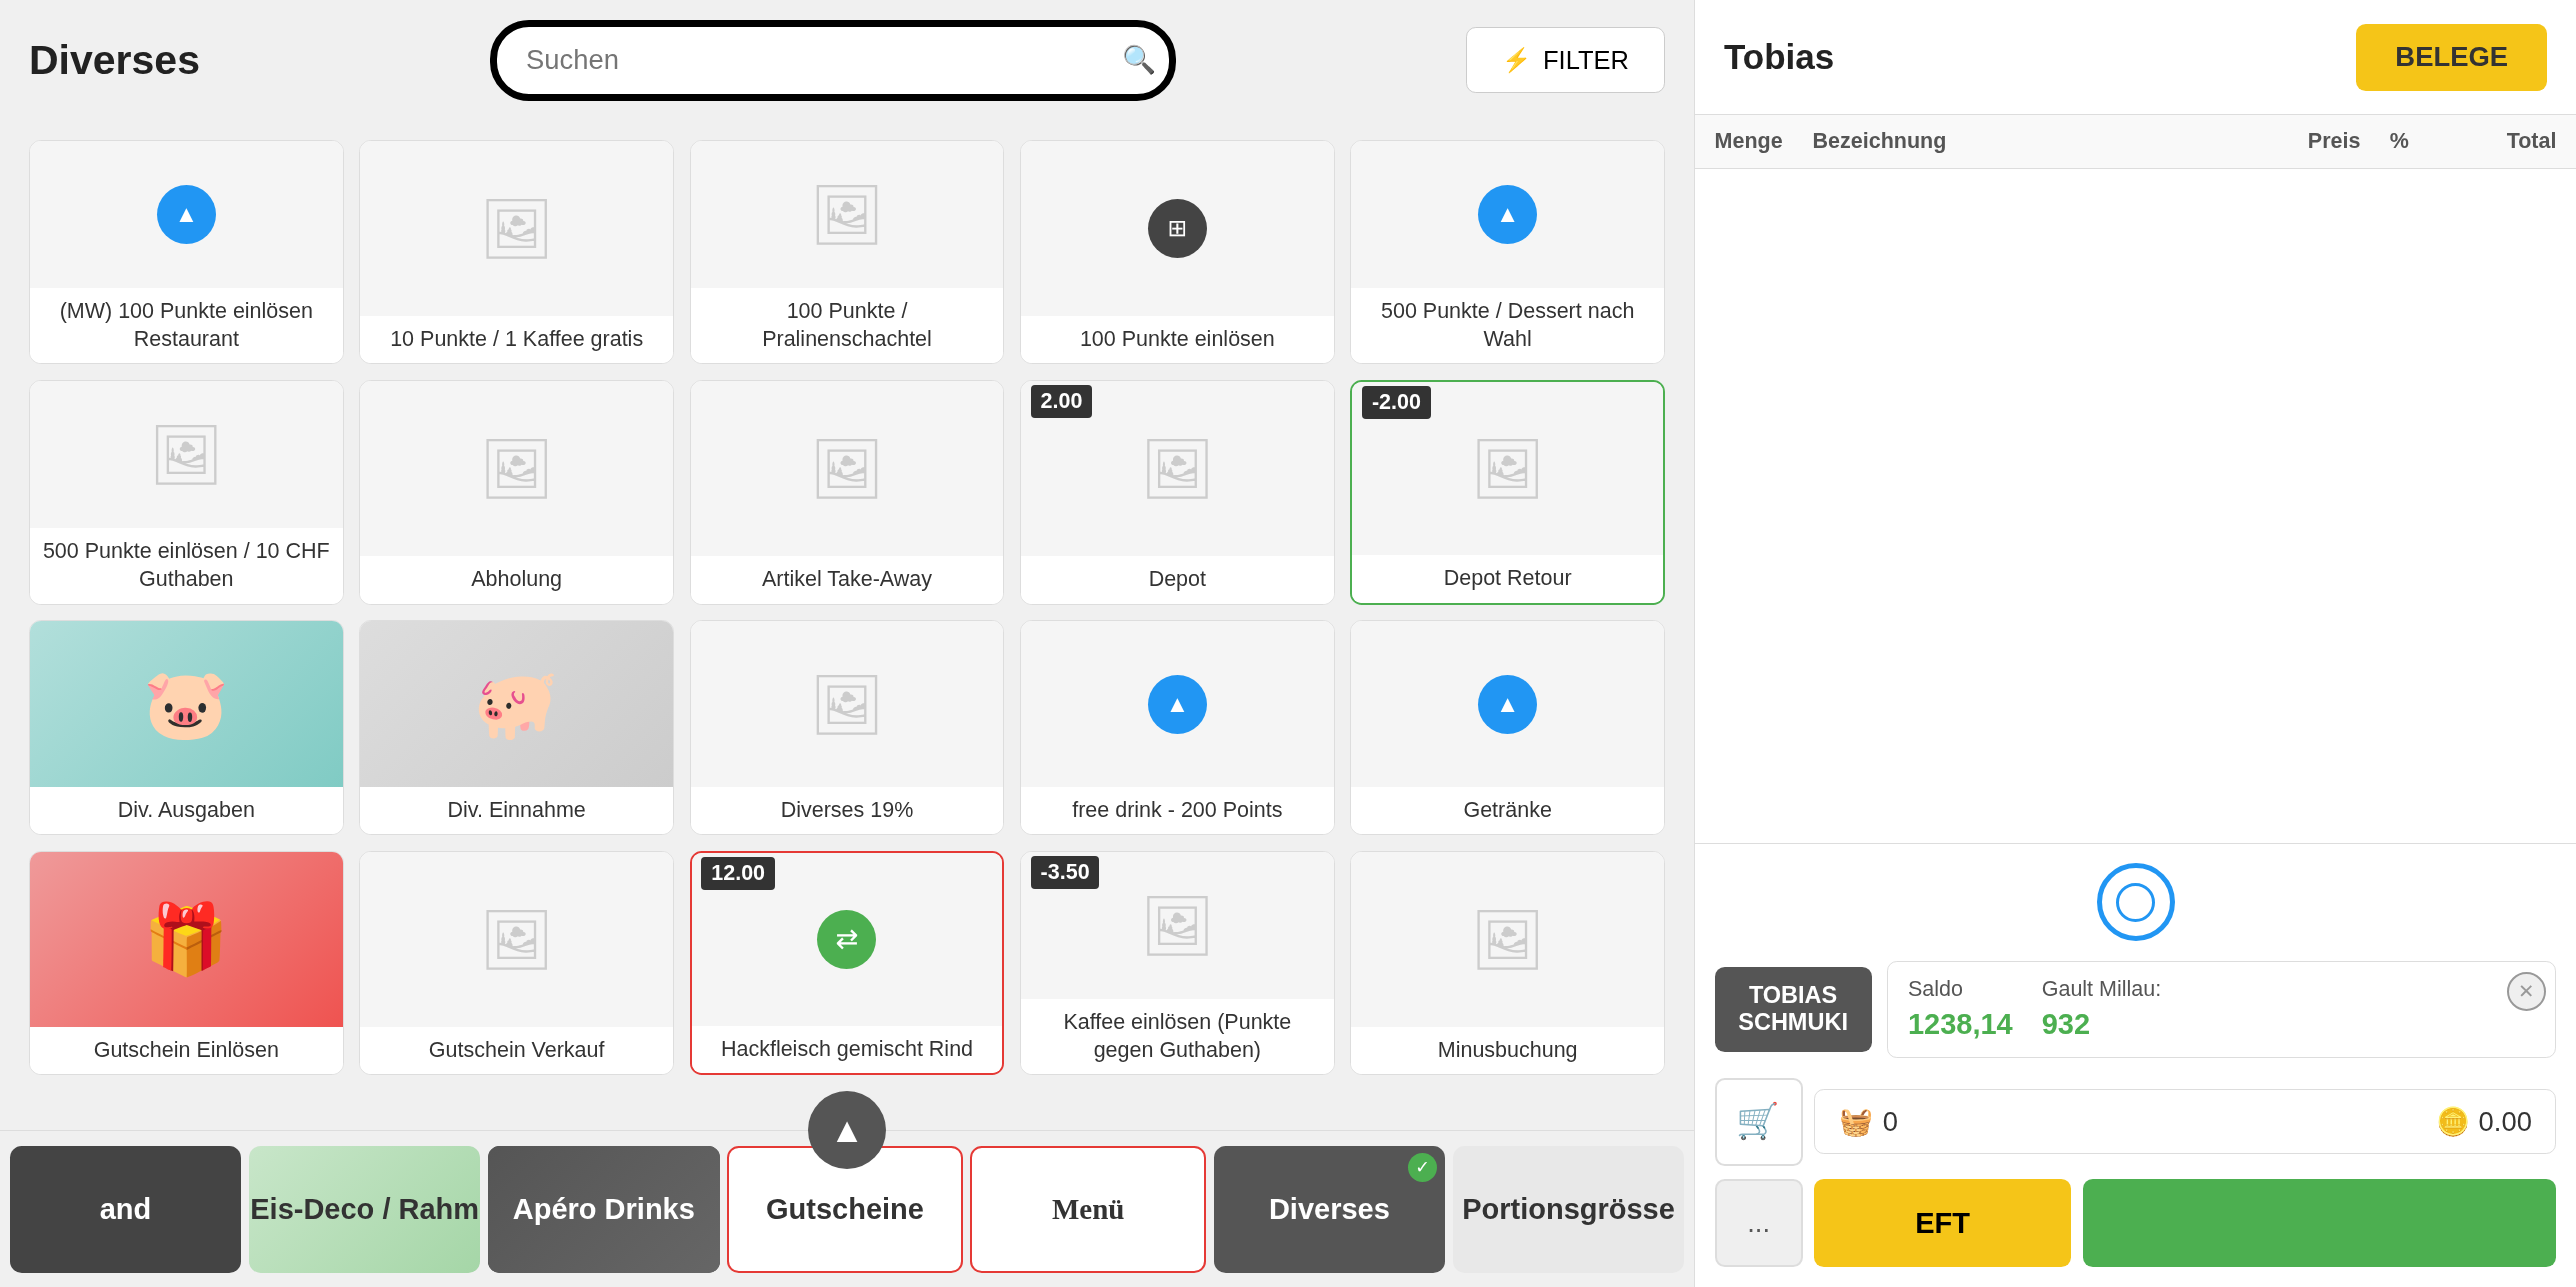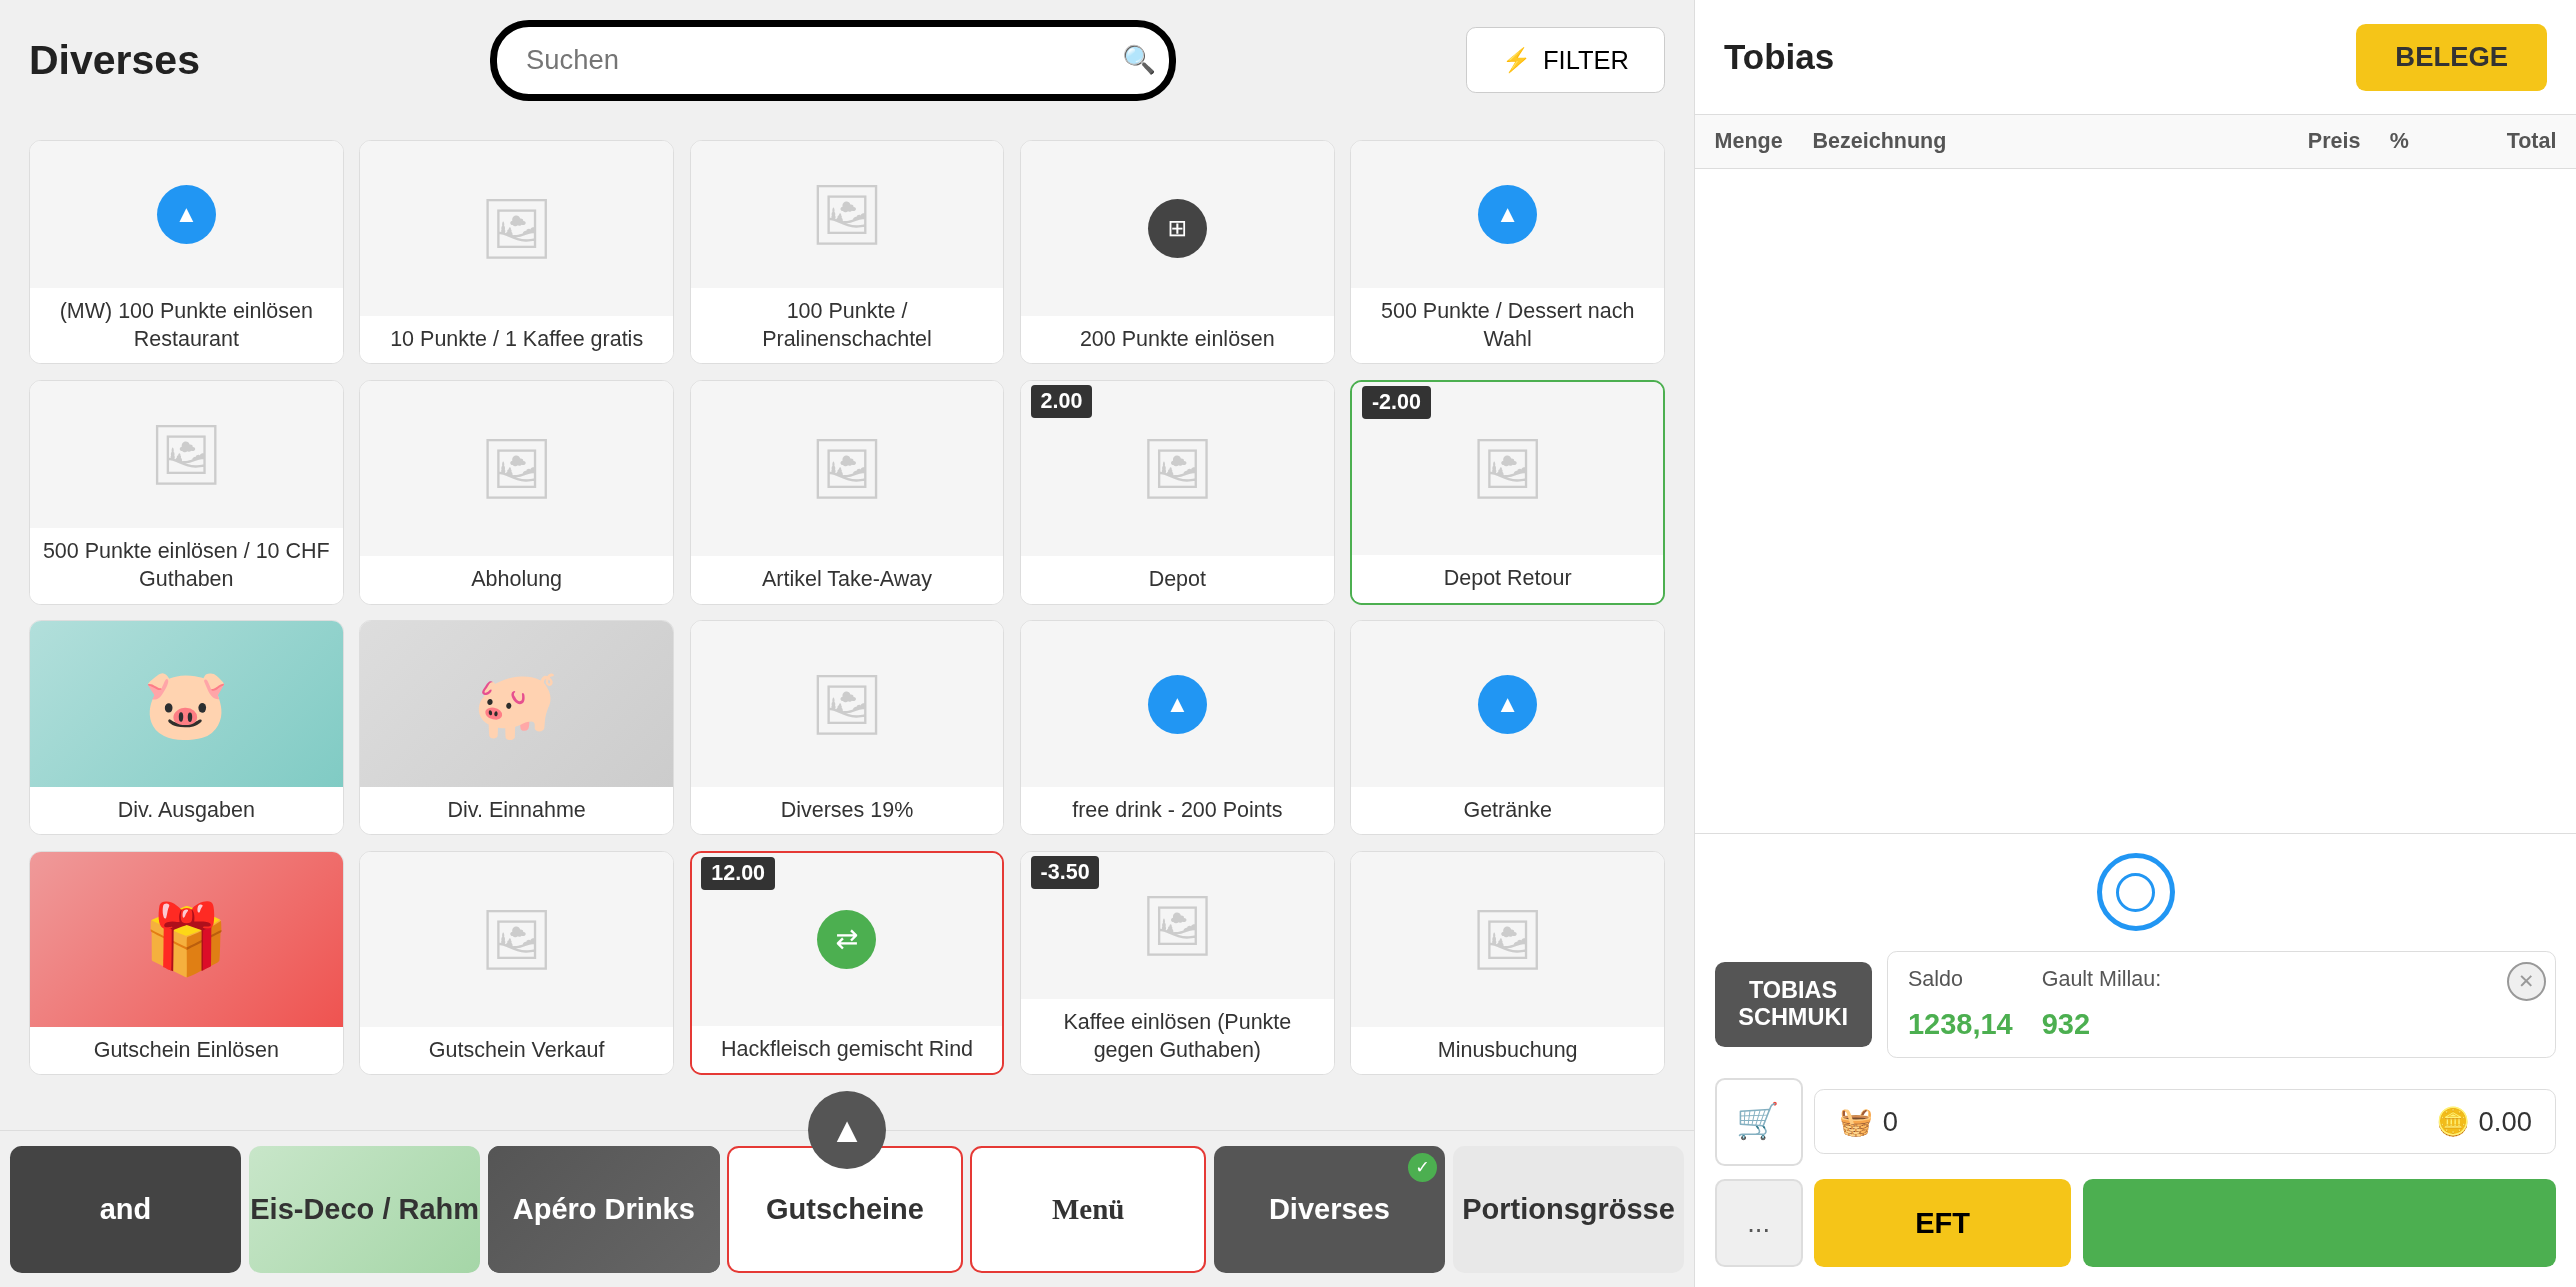--- a/index.html
+++ b/index.html
@@ -69,21 +69,21 @@
     .target-icon { display: flex; justify-content: center; margin-bottom: 19.6px; }
     .target-circle { width: 78px; height: 78px; border-radius: 50%; border: 5.9px solid #2196f3; display: flex; align-items: center; justify-content: center; position: relative; }
     .target-inner { width: 39px; height: 39px; border-radius: 50%; border: 3.9px solid #2196f3; }
 
     .customer-card { display: flex; gap: 15.7px; margin-bottom: 19.6px; align-items: center; }
     .customer-badge { background: #555; color: white; padding: 15.7px 19.6px; border-radius: 9.8px; text-align: center; min-width: 157px; }
     .customer-badge-name { font-size: 23.5px; font-weight: 700; }
 
     .saldo-card { flex: 1; border: 1px solid #ddd; border-radius: 9.8px; padding: 15.7px 19.6px; display: flex; gap: 29px; position: relative; }
     .saldo-item { display: flex; flex-direction: column; }
-    .saldo-label { font-size: 21.5px; color: #555; margin-bottom: 16px; }
+    .saldo-label { font-size: 21.5px; color: #555; margin-bottom: 6px; }
     .saldo-value { font-size: 29px; font-weight: 700; color: #4caf50; }
     .close-btn { position: absolute; top: 9.8px; right: 9.8px; width: 39px; height: 39px; border-radius: 50%; border: 2px solid #999; display: flex; align-items: center; justify-content: center; cursor: pointer; font-size: 19.6px; color: #999; }
 
     .bottom-actions { display: flex; gap: 11.8px; align-items: center; margin-top: 9.8px; }
     .cart-icon-btn { width: 88px; height: 88px; border: 2px solid #ddd; border-radius: 9.8px; display: flex; align-items: center; justify-content: center; cursor: pointer; font-size: 35px; }
     .basket-info { flex: 1; border: 1px solid #ddd; border-radius: 9.8px; padding: 15.7px 23.5px; display: flex; align-items: center; gap: 9.8px; font-size: 27.4px; }
     .basket-count { font-size: 27.4px; color: #333; }
     .basket-amount { margin-left: auto; font-size: 27.4px; color: #333; display: flex; align-items: center; gap: 7.8px; }
     .coin-icon { color: #4caf50; font-size: 27.4px; }
 
@@ -137,21 +137,21 @@
       </div>
       <div class="product-label">100 Punkte / Pralinenschachtel</div>
     </div>
       <div class="product-card">
       <div class="product-img">
         <div class="dark-circle">
             <span>⊞</span>
           </div>
 
       </div>
-      <div class="product-label">200 Punkte einlösen</div>
+      <div class="product-label">100 Punkte einlösen</div>
     </div>
       <div class="product-card">
       <div class="product-img">
         <div class="blue-circle">
             <span>▲</span>
           </div>
 
       </div>
       <div class="product-label">500 Punkte / Dessert nach Wahl</div>
     </div>

